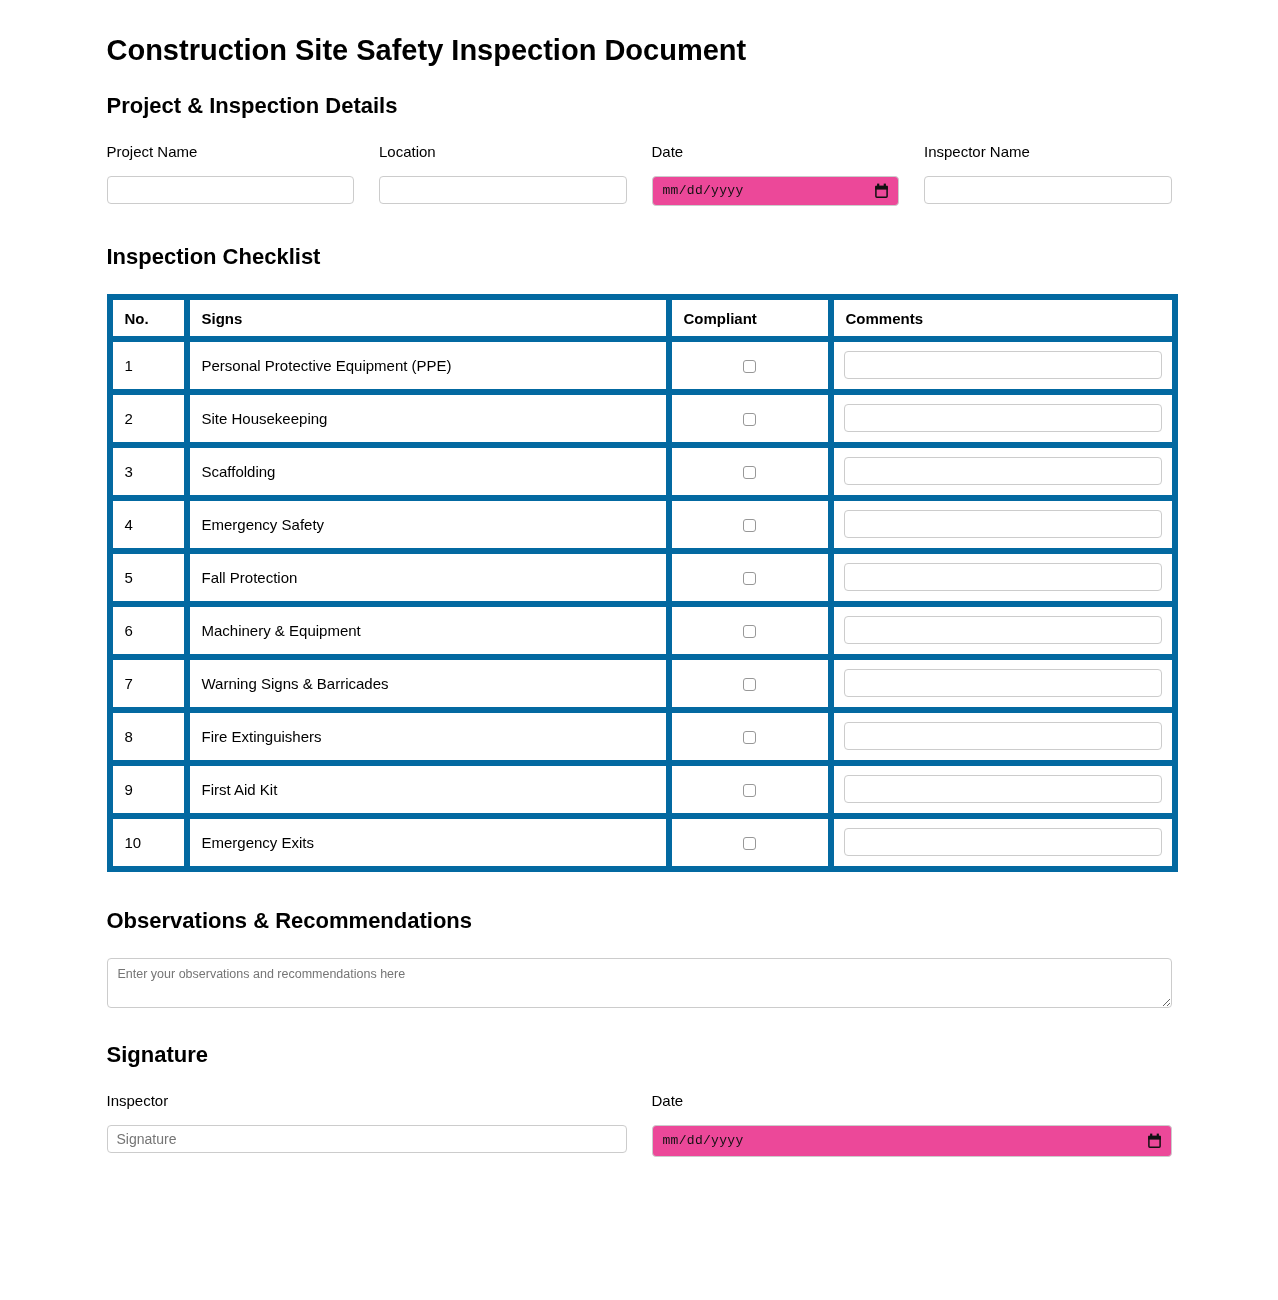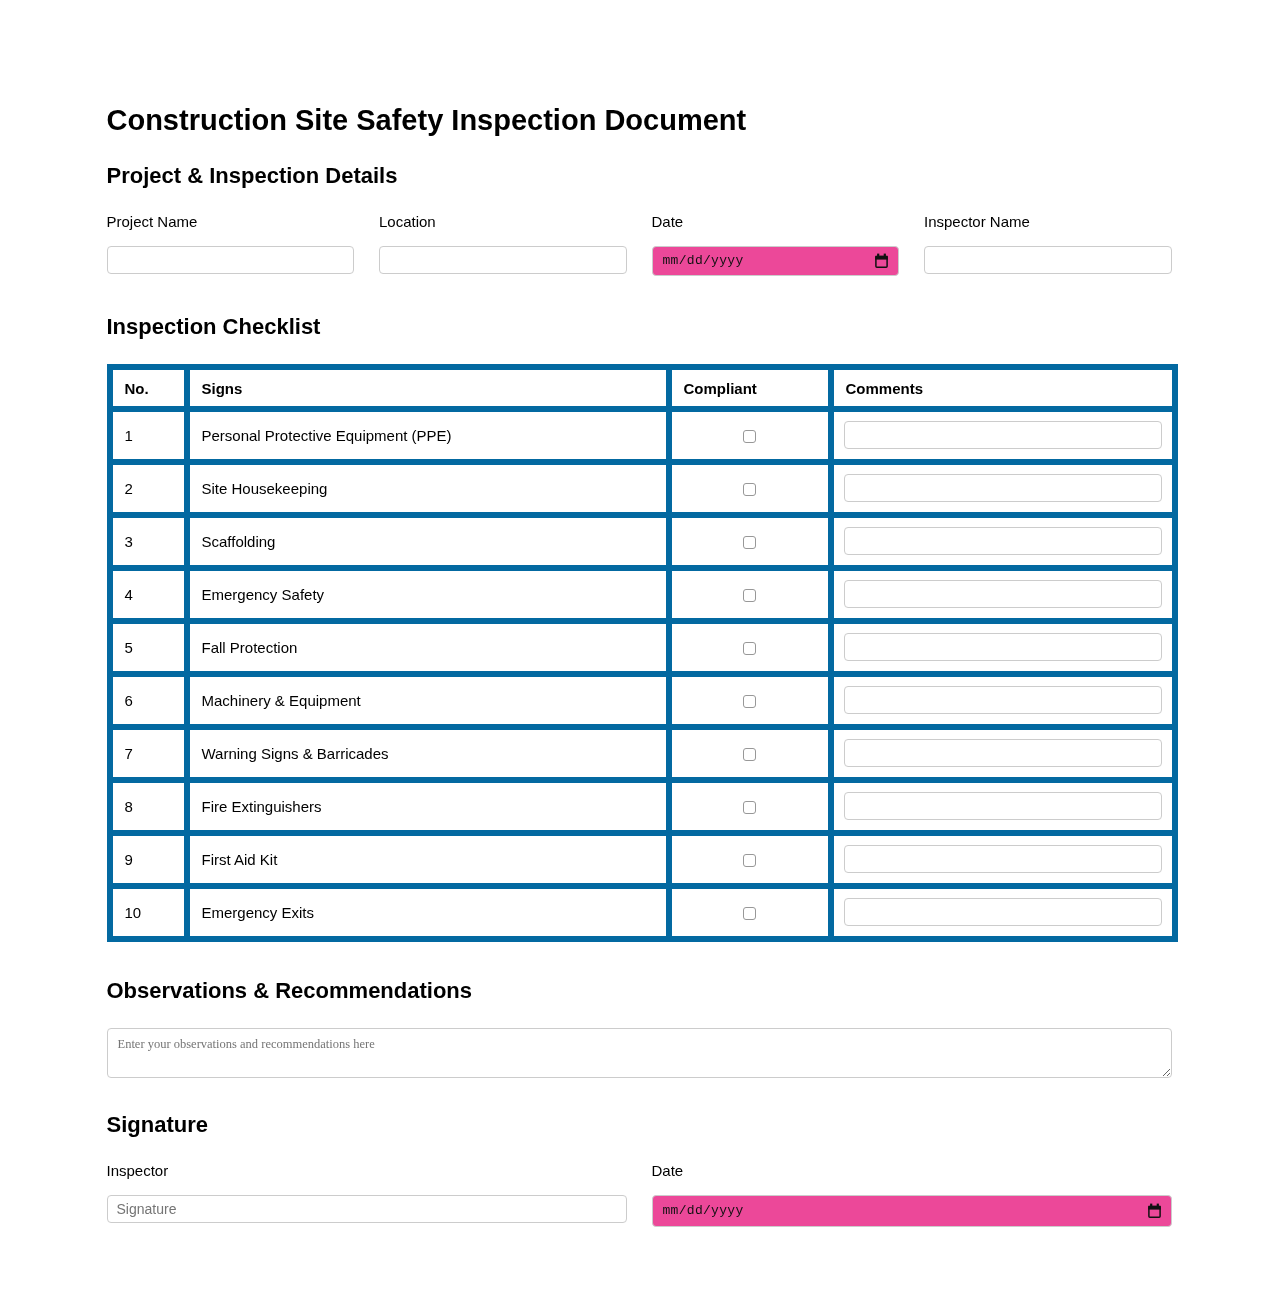--- a/index.html
+++ b/index.html
@@ -6,21 +6,21 @@
   html, body { margin: 0; padding: 0; background: #fff; }
   body {
     font-family: "Liberation Sans", sans-serif;
     color: #000;
     width: 1278px;
     min-height: 1300px;
   }
   .container {
     width: 1065px;
     margin: 0 auto;
-    padding-top: 104px;
+    padding-top: 34px;
   }
   h1 {
     font-size: 29px;
     font-weight: bold;
     margin: 0 0 26px 0;
     line-height: 1.15;
   }
   h2 {
     font-size: 22px;
     font-weight: bold;
@@ -123,21 +123,21 @@
     background: #fff;
     outline: none;
   }
   textarea.obs {
     display: block;
     width: 100%;
     height: 50px;
     border: 1px solid #ccc;
     border-radius: 4px;
     padding: 8px 10px;
-    font-family: Liberation Serif, serif;
+    font-family: Liberation Sans, sans-serif;
     font-size: 12.5px;
     color: #1a1a1a;
     resize: both;
     outline: none;
   }
   textarea.obs::placeholder { color: #757575; opacity: 1; }
 </style>
 </head>
 <body>
 

